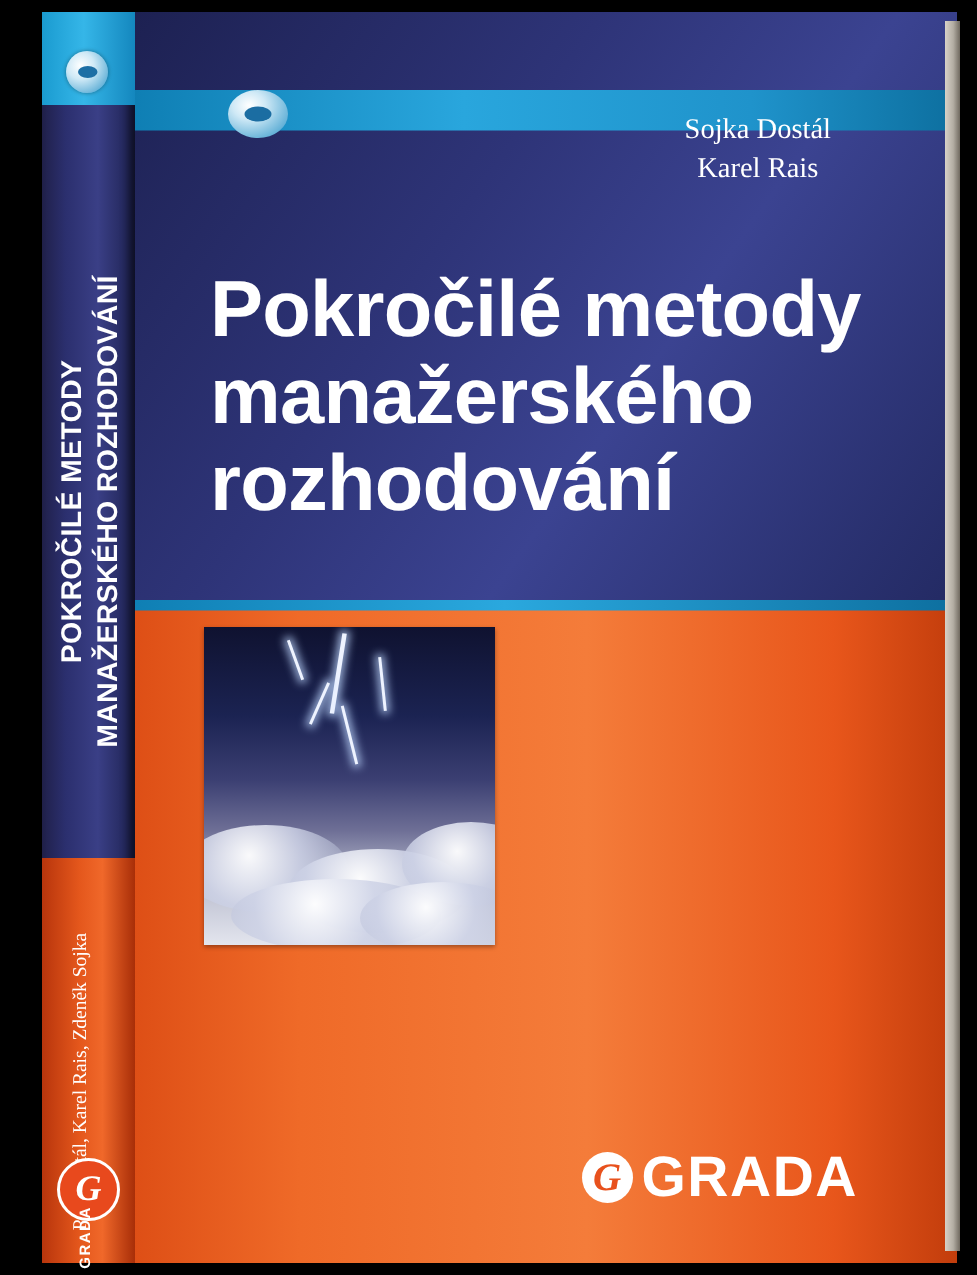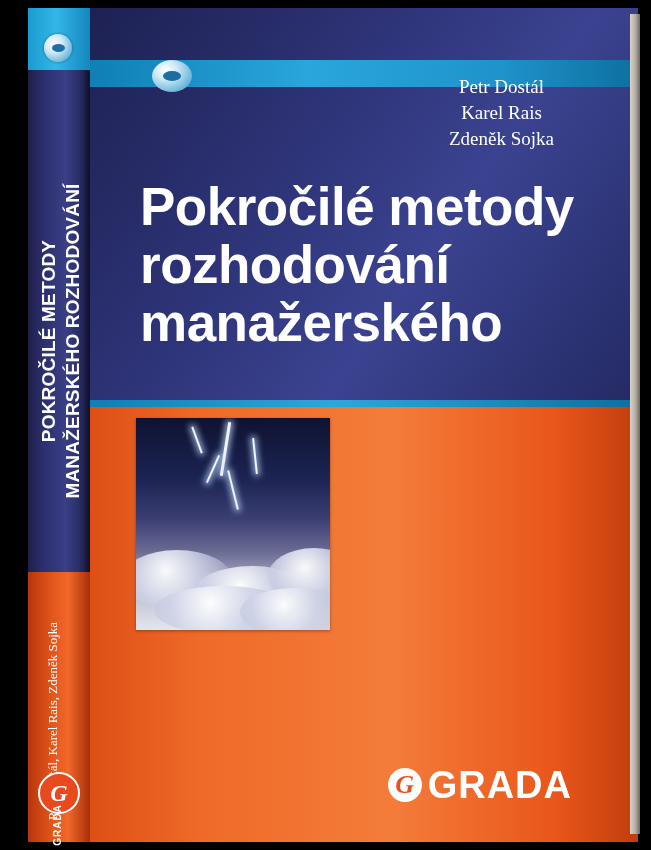--- a/index.html
+++ b/index.html
@@ -338,29 +338,28 @@
     </div>
   </div>
 
   <div id="front-cover">
 
     <div id="cover-top-panel">
       <div id="cover-top-band"></div>
       <div id="cover-logo-dot"></div>
 
       <div id="authors">
-        <div>Petr Dostál</div>
+        <div>Sojka Dostál</div>
         <div>Karel Rais</div>
-        <div>Zdeněk Sojka</div>
       </div>
 
       <div id="main-title">
         <span class="line">Pokročilé metody</span>
+        <span class="line">manažerského</span>
         <span class="line">rozhodování</span>
-        <span class="line">manažerského</span>
       </div>
     </div>
 
     <div id="cover-sep-band"></div>
 
     <div id="storm-image">
       <div class="bolt" id="bolt1"></div>
       <div class="bolt" id="bolt2"></div>
       <div class="bolt" id="bolt3"></div>
       <div class="bolt" id="bolt4"></div>

